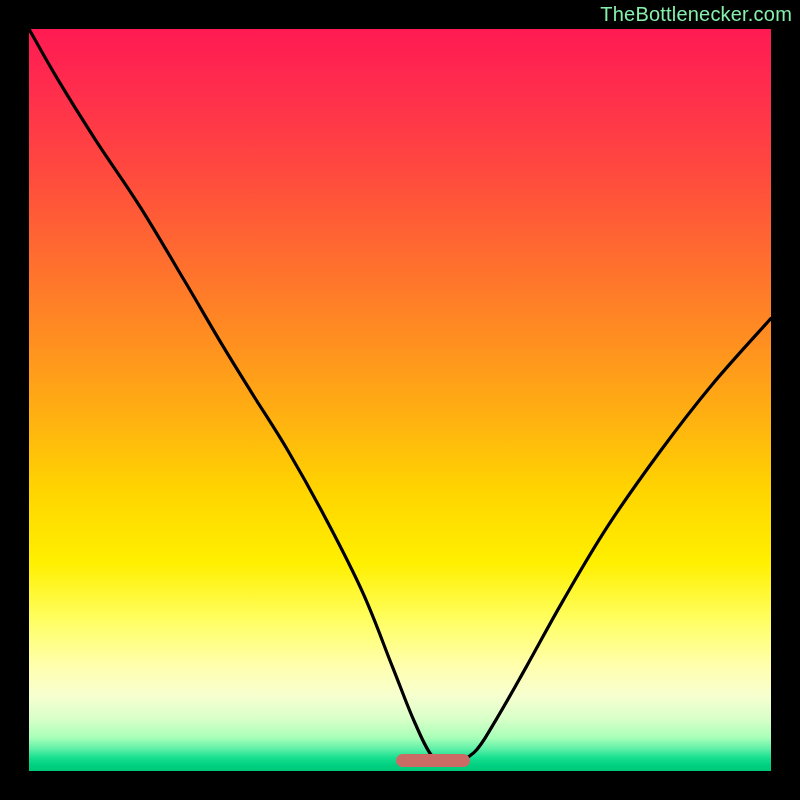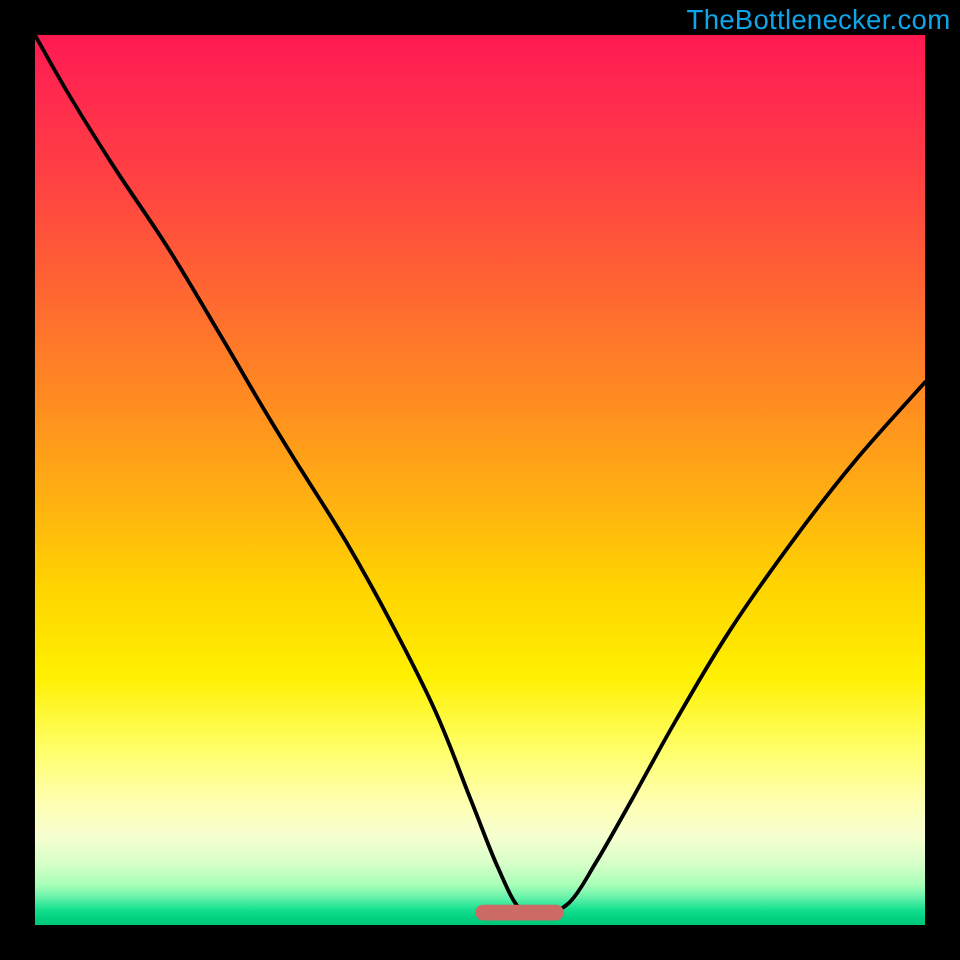--- a/index.html
+++ b/index.html
@@ -40,22 +40,22 @@
       #60f0a8 97%,
       #18e090 98.2%,
       #00d080 99.2%,
       #00c878 100%
     );
   }
   .watermark {
     position: absolute;
     top: 3px;
     right: 8px;
-    color: #0ea5e9;
-    font-size: 23px;
+    color: #86efac;
+    font-size: 20px;
     letter-spacing: 0.2px;
     z-index: 5;
     font-weight: 400;
   }
   svg.curve {
     position: absolute;
     inset: 0;
     z-index: 3;
   }
   .pill {

